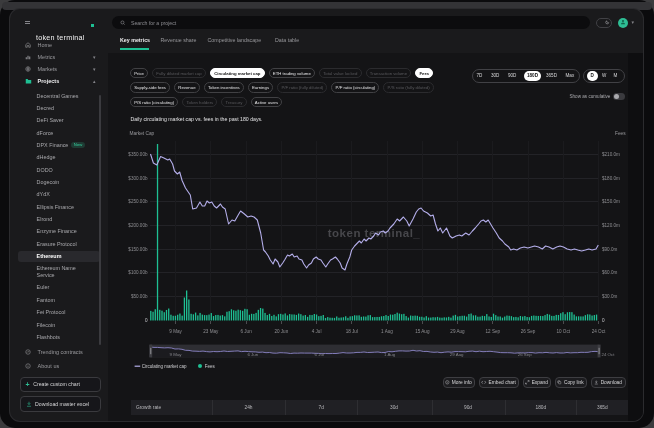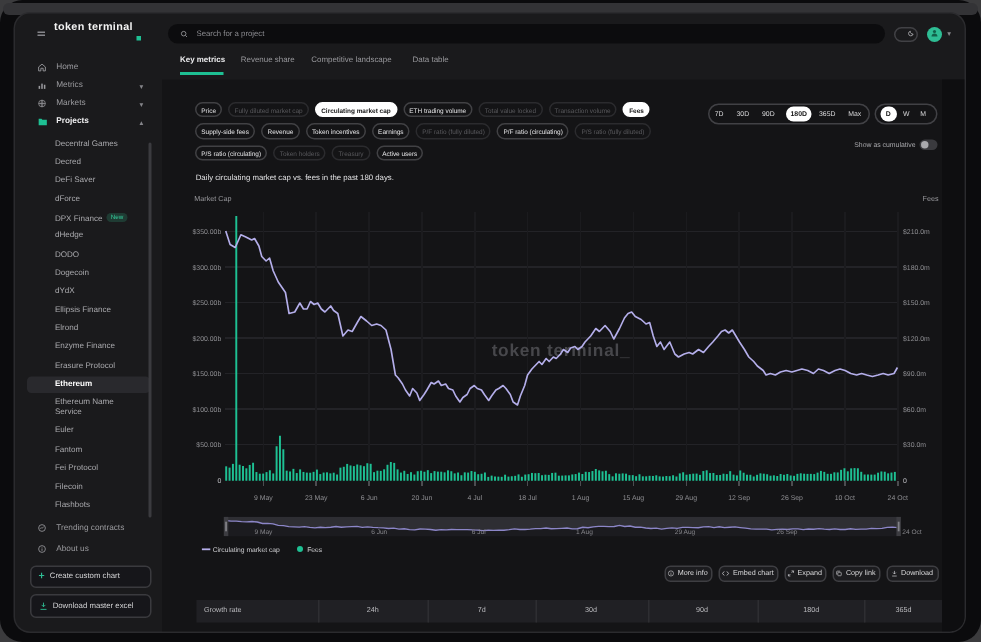--- a/index.html
+++ b/index.html
@@ -26,21 +26,21 @@
 .cbtn{position:absolute;height:15.6px;border:1px solid #3a3a3e;border-radius:4px;color:#d4d4d6;
  font-size:5.2px;display:flex;align-items:center;white-space:nowrap;background:#16161a;padding:0 5px}
 .tr{position:absolute;font-size:4.8px;color:#cbcbce;white-space:nowrap}
 .tb{position:absolute;font-size:4.6px;color:#d8d8da;white-space:nowrap}
 </style></head><body>
 <div class="abs" id="ring"></div>
 <div class="abs" id="band"></div>
 <div class="abs" id="win">
   <div class="abs" style="left:15px;top:11.6px;width:5.2px;height:1.1px;background:#85858a"></div>
   <div class="abs" style="left:15px;top:14.4px;width:5.2px;height:1.1px;background:#85858a"></div>
-  <div class="txt" style="left:26px;top:4px;font-size:7.2px;font-weight:bold;color:#f2f2f2;letter-spacing:.25px">token terminal</div>
+  <div class="txt" style="left:26px;top:24px;font-size:7.2px;font-weight:normal;color:#f2f2f2;letter-spacing:.25px">token terminal</div>
   <div class="abs" style="left:80.5px;top:15px;width:3.4px;height:2.6px;background:#1ec093"></div>
   <div class="abs" style="left:102px;top:7.3px;width:478px;height:12.8px;border-radius:6.5px;background:#0c0c0e"></div>
   <svg class="abs" style="left:109.5px;top:11px" width="5.6" height="5.6" viewBox="0 0 24 24" fill="none" stroke="#9a9a9e" stroke-width="2.4">
       <circle cx="10.5" cy="10.5" r="6.5"></circle>
       <line x1="15.5" y1="15.5" x2="20" y2="20"></line>
     </svg>
   <div class="txt" style="left:121px;top:11px;font-size:5.2px;color:#8b8b90">Search for a project</div>
   <div class="abs" style="left:586px;top:8.5px;width:16px;height:10px;border:1px solid #414145;border-radius:5.5px"></div>
   <svg class="abs" style="left:595px;top:11.3px" width="4.6" height="4.6" viewBox="0 0 24 24" fill="none" stroke="#c0c0c4" stroke-width="2.6">
       <path d="M19.5 14A8 8 0 0 1 10 4.5 8 8 0 1 0 19.5 14z"></path>

